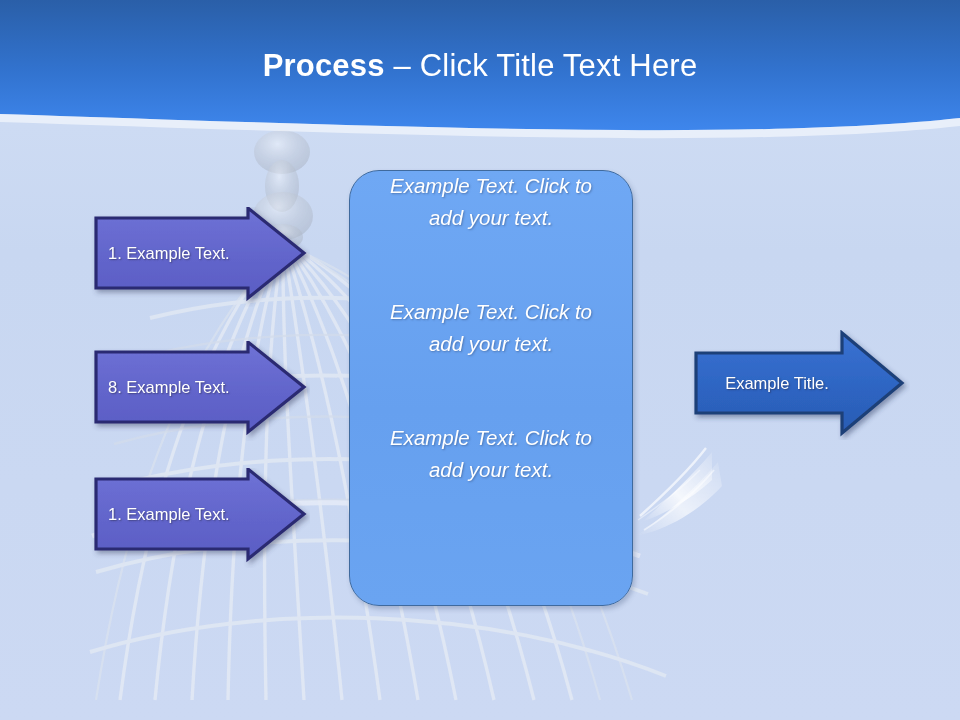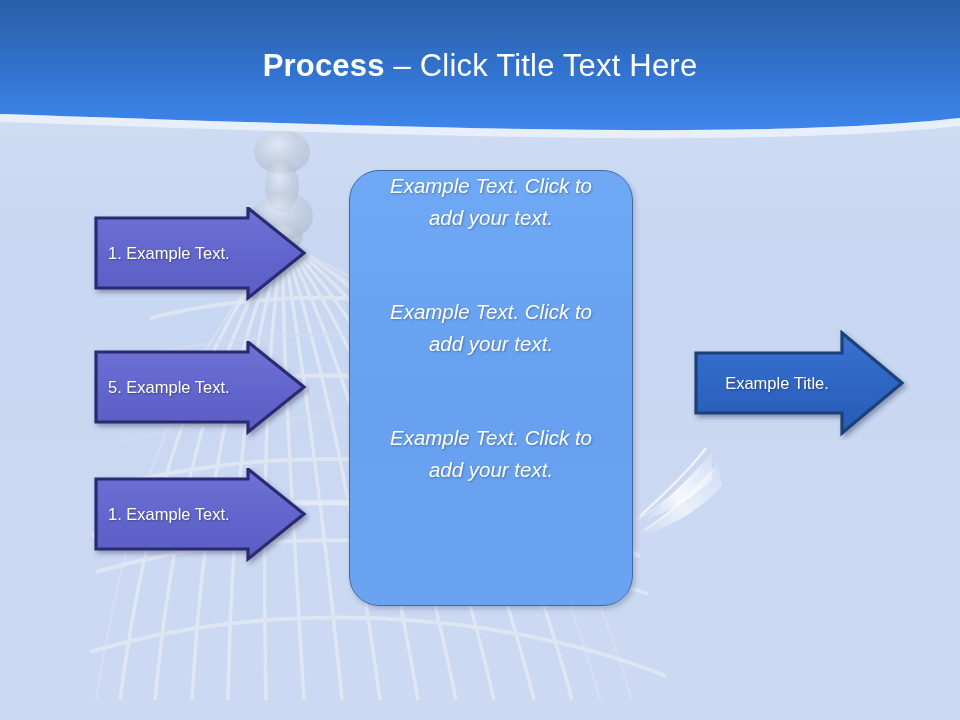--- a/index.html
+++ b/index.html
@@ -213,21 +213,21 @@
             <stop offset="0%" stop-color="#6f72d6"></stop>
             <stop offset="50%" stop-color="#6366cc"></stop>
             <stop offset="100%" stop-color="#5a5dc4"></stop>
           </linearGradient>
           <filter id="sh2" x="-20%" y="-20%" width="150%" height="150%">
             <feDropShadow dx="2.5" dy="3" stdDeviation="2.4" flood-color="#394063" flood-opacity=".45"></feDropShadow>
           </filter>
         </defs>
         <path d="M6 11 H158 V1 L214 46 L158 91 V81 H6 Z" fill="url(#ag2)" stroke="#2b2a72" stroke-width="3.2" stroke-linejoin="miter" filter="url(#sh2)"></path>
       </svg>
-      <div class="arrow-label" style="left:18px; top:11px; width:150px; height:70px;">5. Example Text.</div>
+      <div class="arrow-label" style="left:18px; top:11px; width:150px; height:70px;">8. Example Text.</div>
     </div>
 
     <div class="arrow-wrap" style="left:90px; top:468px; width:220px; height:100px;">
       <svg width="220" height="100" viewBox="0 0 220 100">
         <defs>
           <linearGradient id="ag3" x1="0" y1="0" x2="0" y2="1">
             <stop offset="0%" stop-color="#6f72d6"></stop>
             <stop offset="50%" stop-color="#6366cc"></stop>
             <stop offset="100%" stop-color="#5a5dc4"></stop>
           </linearGradient>

